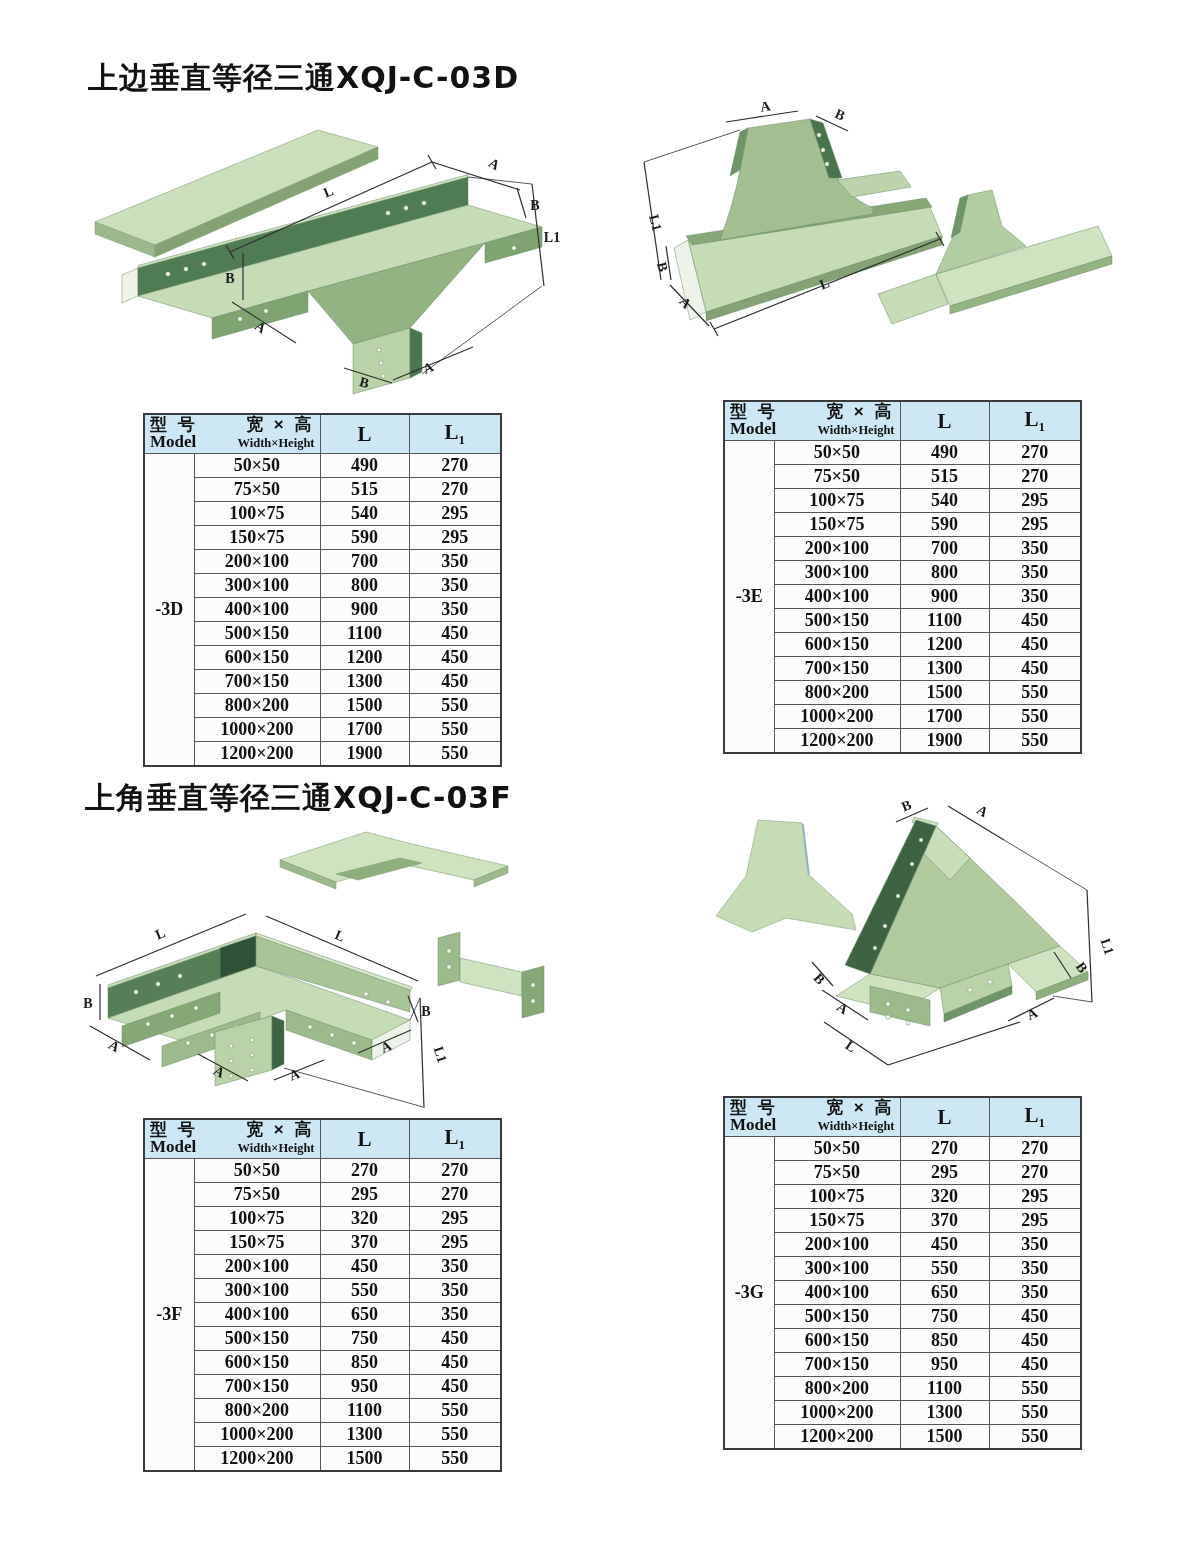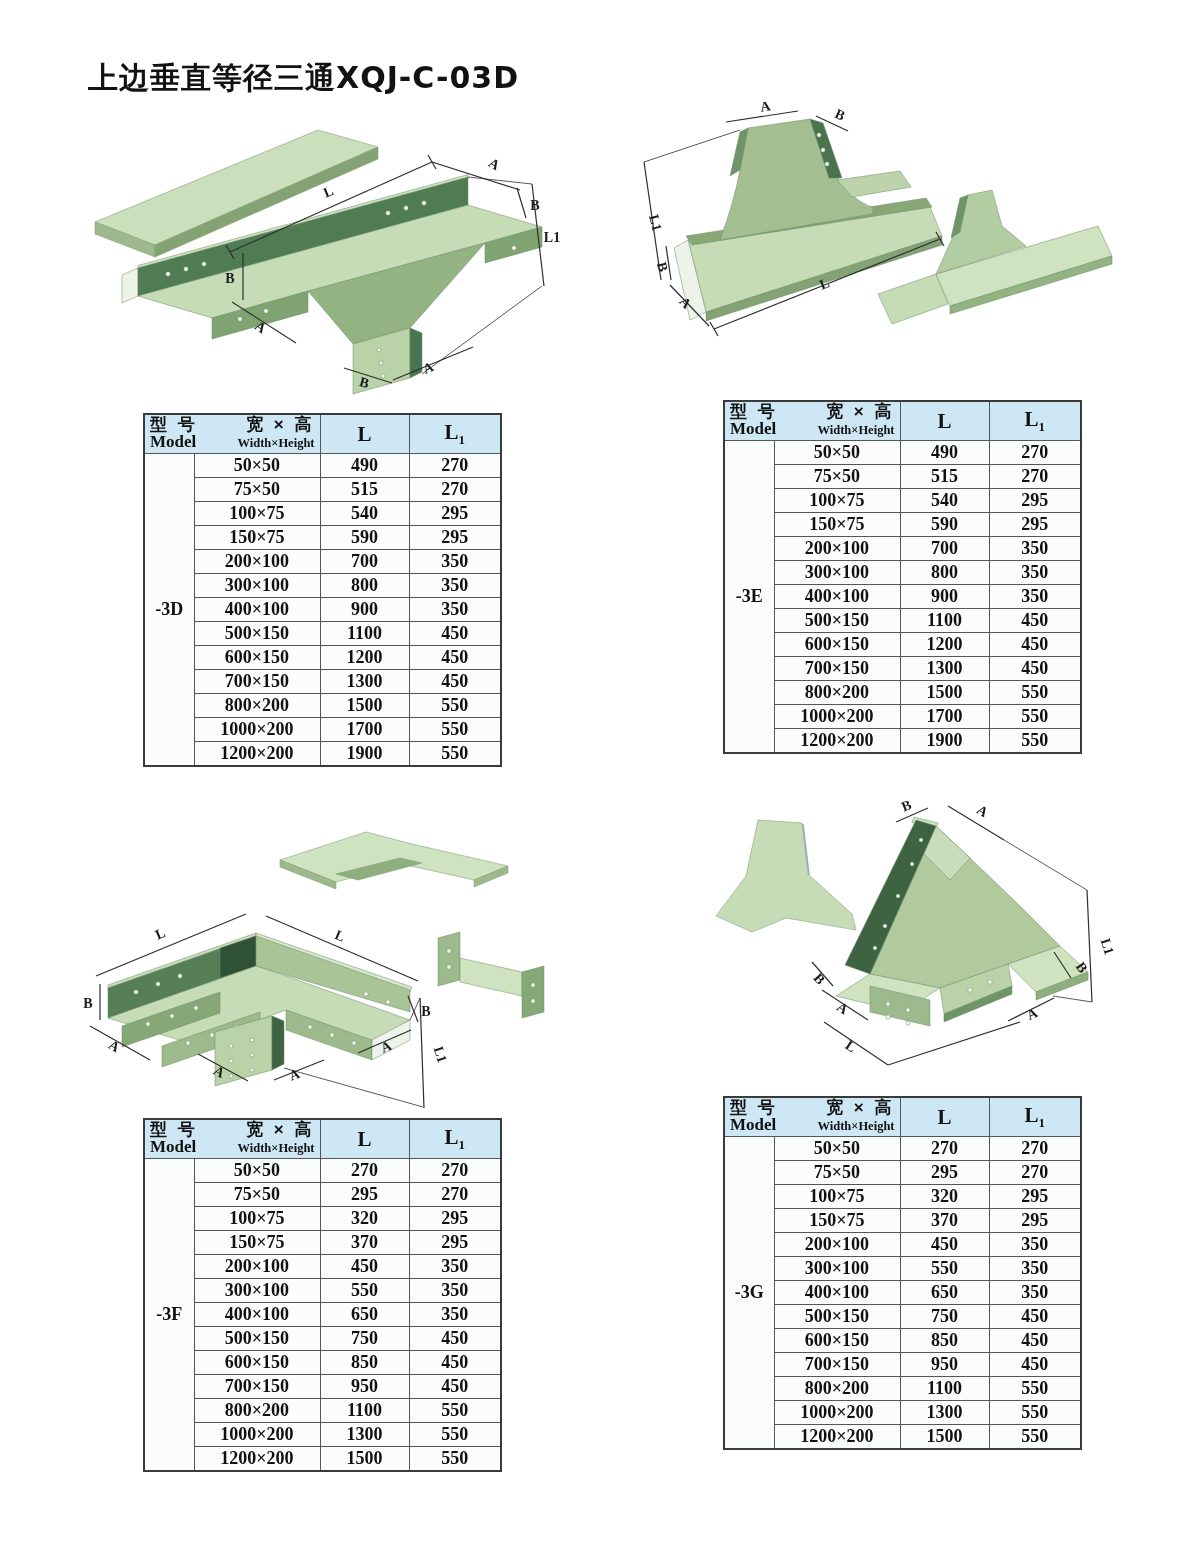--- a/index.html
+++ b/index.html
@@ -138,20 +138,21 @@
     <g class="dimtext">
       <text x="136" y="13" transform="rotate(-9 136 13)">A</text>
       <text x="208" y="21" transform="rotate(25 208 21)">B</text>
       <text x="21" y="126" transform="rotate(75 21 126)">L1</text>
       <text x="28" y="170" transform="rotate(75 28 170)">B</text>
       <text x="52" y="208" transform="rotate(46 52 208)">A</text>
       <text x="196" y="190" transform="rotate(-21 196 190)">L</text>
     </g>
   </svg>
 
+  <div class="sec-title" style="left:85px;top:778px">上角垂直等径三通XQJ-C-03F</div>
 
   <svg class="drawing" style="left:70px;top:820px" width="530" height="298" viewBox="0 0 530 298">
     <g stroke="#84a277" stroke-width="0.6">
       <path d="M210,40 L296,12 L342,24 L438,46 L404,60 L332,44 L266,62 Z" fill="#cfe3c0"></path>
       <polygon points="266,54 330,38 352,43 288,60" fill="#8fae7e"></polygon>
       <polygon points="210,40 266,62 266,69 210,47" fill="#9db88c"></polygon>
       <polygon points="404,60 438,46 438,53 404,67" fill="#9db88c"></polygon>
     </g>
     <g stroke="#6b8a66" stroke-width="0.5">
       <polygon points="38,165 186,113 186,118 38,170" fill="#c9ddba"></polygon>

